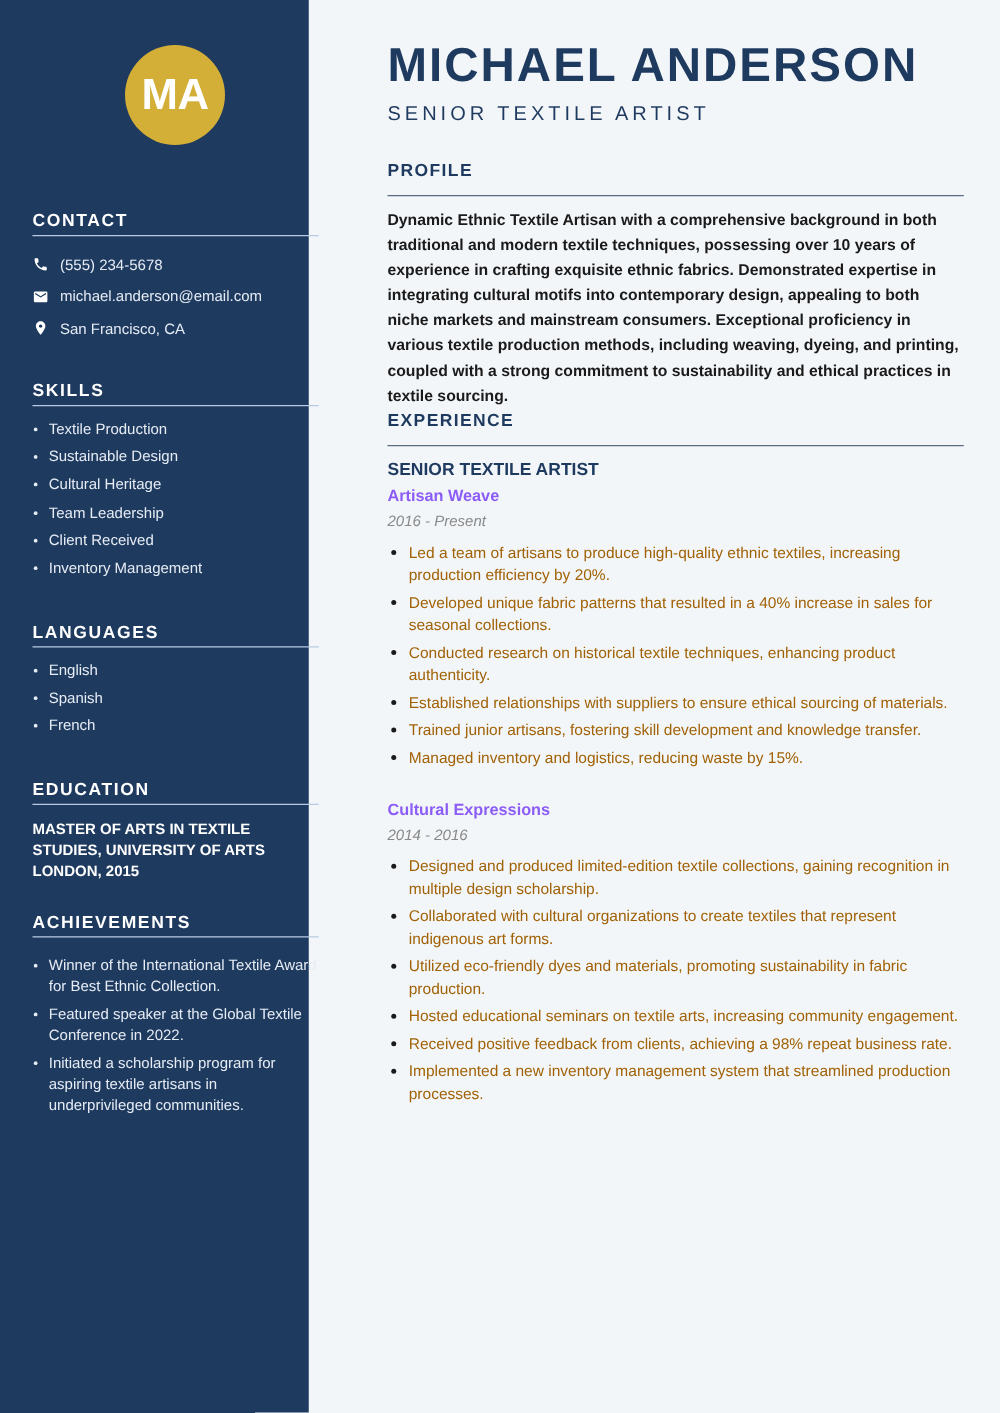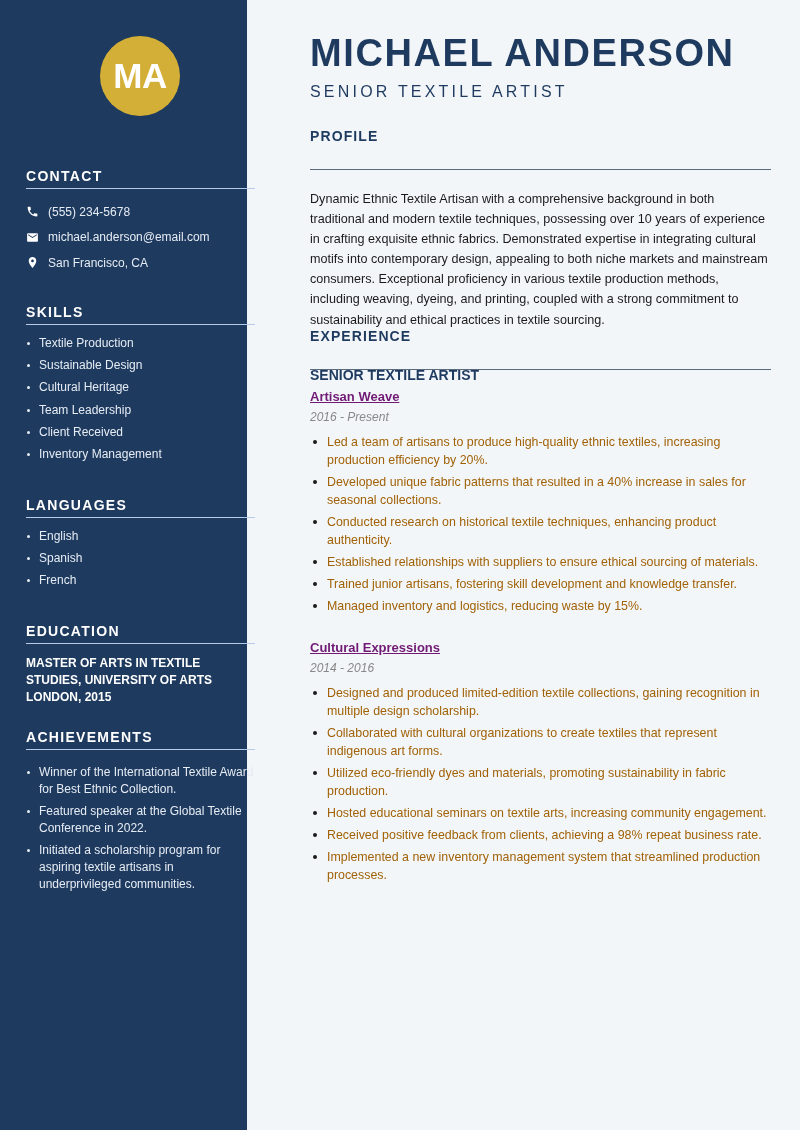--- a/index.html
+++ b/index.html
@@ -93,43 +93,43 @@
       font-size: 16px;
       letter-spacing: 3.2px;
       color: #1e3a5f;
     }
     .main-section { position: absolute; left: 0; width: 461px; }
     .main-heading {
       font-size: 14px;
       font-weight: bold;
       letter-spacing: 1.1px;
       color: #1e3a5f;
-      padding-bottom: 25px;
+      padding-bottom: 12px;
       border-bottom: 1px solid #5a6b80;
     }
     .profile-text {
       font-size: 12.6px;
       line-height: 20.1px;
       color: #1a1a1a;
-      margin-top: 19px;
+      margin-top: 9px;
+      font-weight: bold;
     }
     .job { position: absolute; left: 0; width: 461px; }
     .job-title {
       font-size: 14px;
       font-weight: bold;
       color: #1e3a5f;
       line-height: 18px;
     }
     .job-company {
       font-size: 13px;
       font-weight: bold;
-      color: #701a75;
+      color: #8b5cf6;
       line-height: 18px;
       margin-top: 4px;
-      text-decoration: underline;
     }
     .job-dates {
       font-size: 12px;
       font-style: italic;
       color: #888888;
       line-height: 16px;
       margin-top: 3px;
     }
     .job-list { list-style: none; margin-top: 8px; }
     .job-list li {

